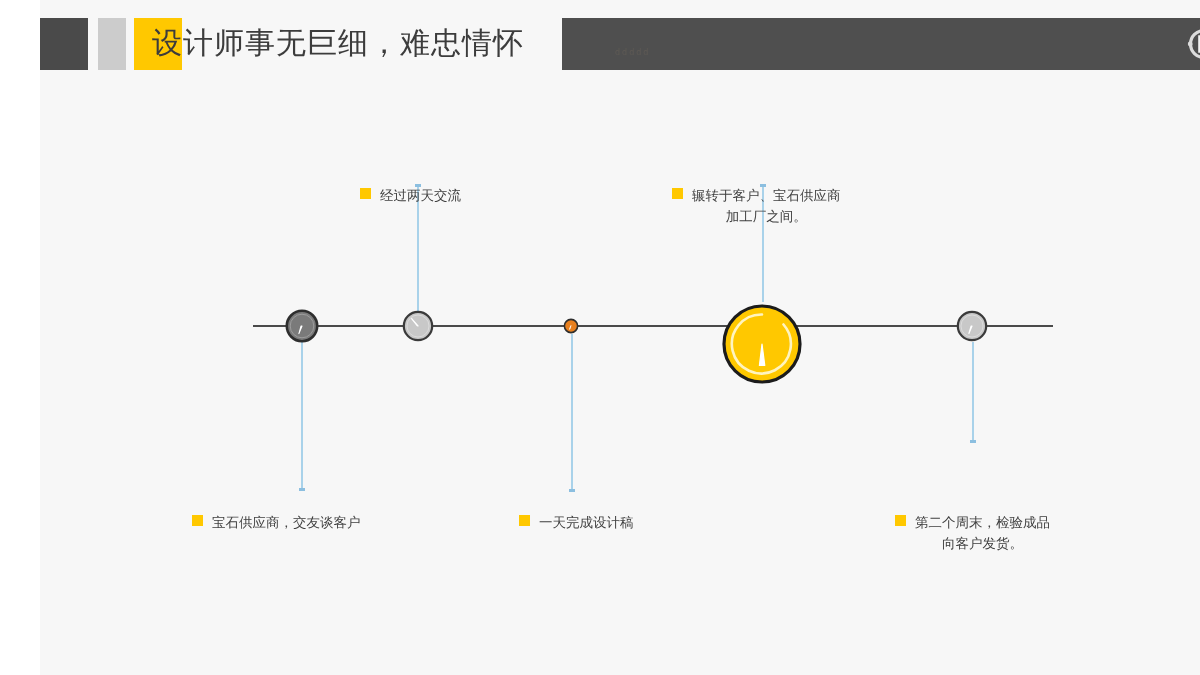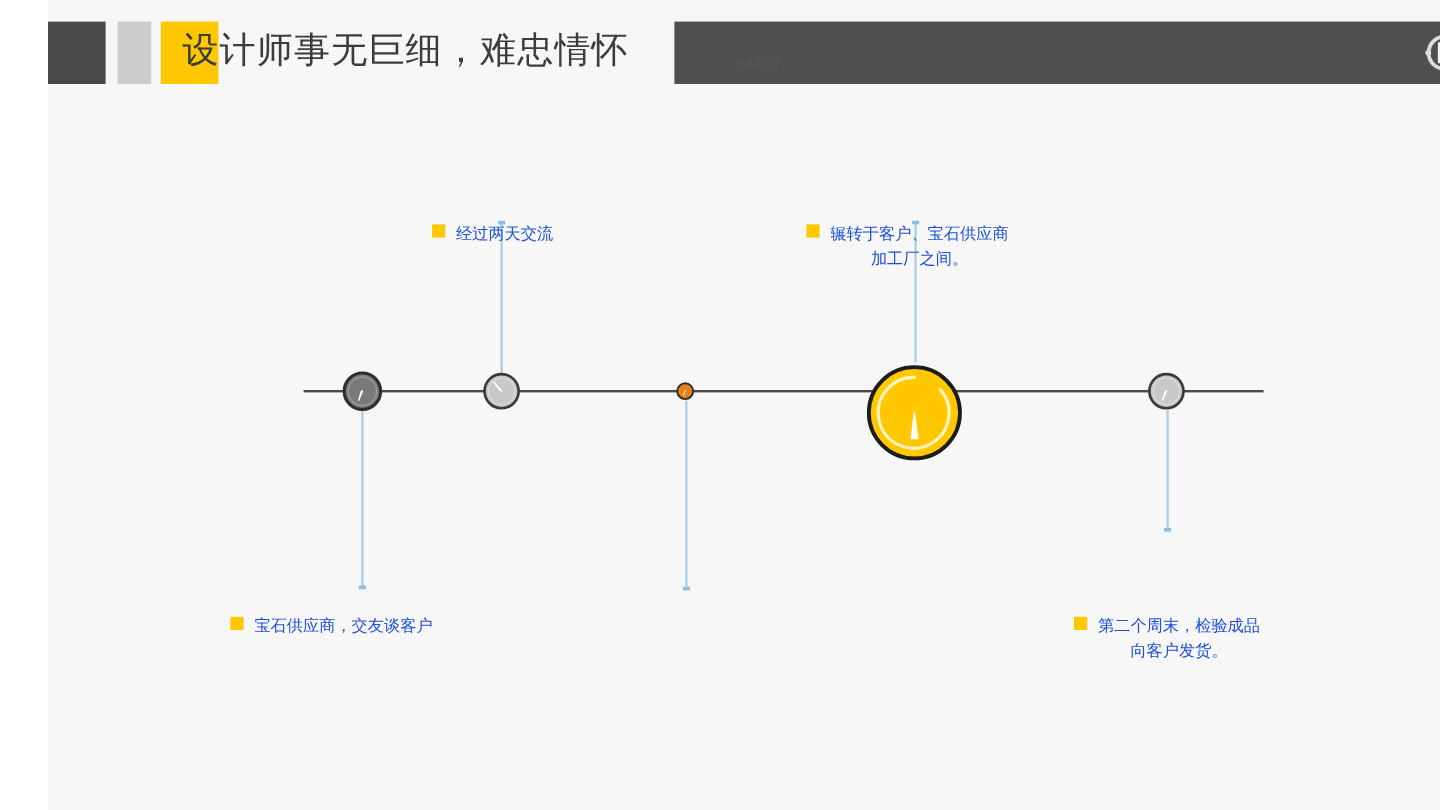--- a/index.html
+++ b/index.html
@@ -103,21 +103,21 @@
     position: absolute;
     border-radius: 50%;
     box-sizing: border-box;
   }
   .node svg { display: block; }
 
   
   .lbl {
     position: absolute;
     font-size: 13.5px;
-    color: #1d4ed8;
+    color: #404040;
     line-height: 21px;
     white-space: pre-line;
   }
   .lbl .bullet {
     display: inline-block;
     width: 11px;
     height: 11px;
     background: #ffc800;
     margin-right: 9px;
     vertical-align: 1px;
@@ -230,20 +230,23 @@
 
   <div class="lbl lbl-center" style="left:632px; top:164px;">
     <span class="bullet"></span><span class="lbl-txt">辗转于客户、宝石供应商
 加工厂之间。</span>
   </div>
 
   <div class="lbl" style="left:152px; top:491px;">
     <span class="bullet"></span><span class="lbl-txt">宝石供应商，交友谈客户</span>
   </div>
 
+  <div class="lbl" style="left:479px; top:491px;">
+    <span class="bullet"></span><span class="lbl-txt">一天完成设计稿</span>
+  </div>
 
   <div class="lbl lbl-center" style="left:855px; top:491px;">
     <span class="bullet"></span><span class="lbl-txt">第二个周末，检验成品
 向客户发货。</span>
   </div>
 
   <div class="page-num">2</div>
 
 </div>
 

